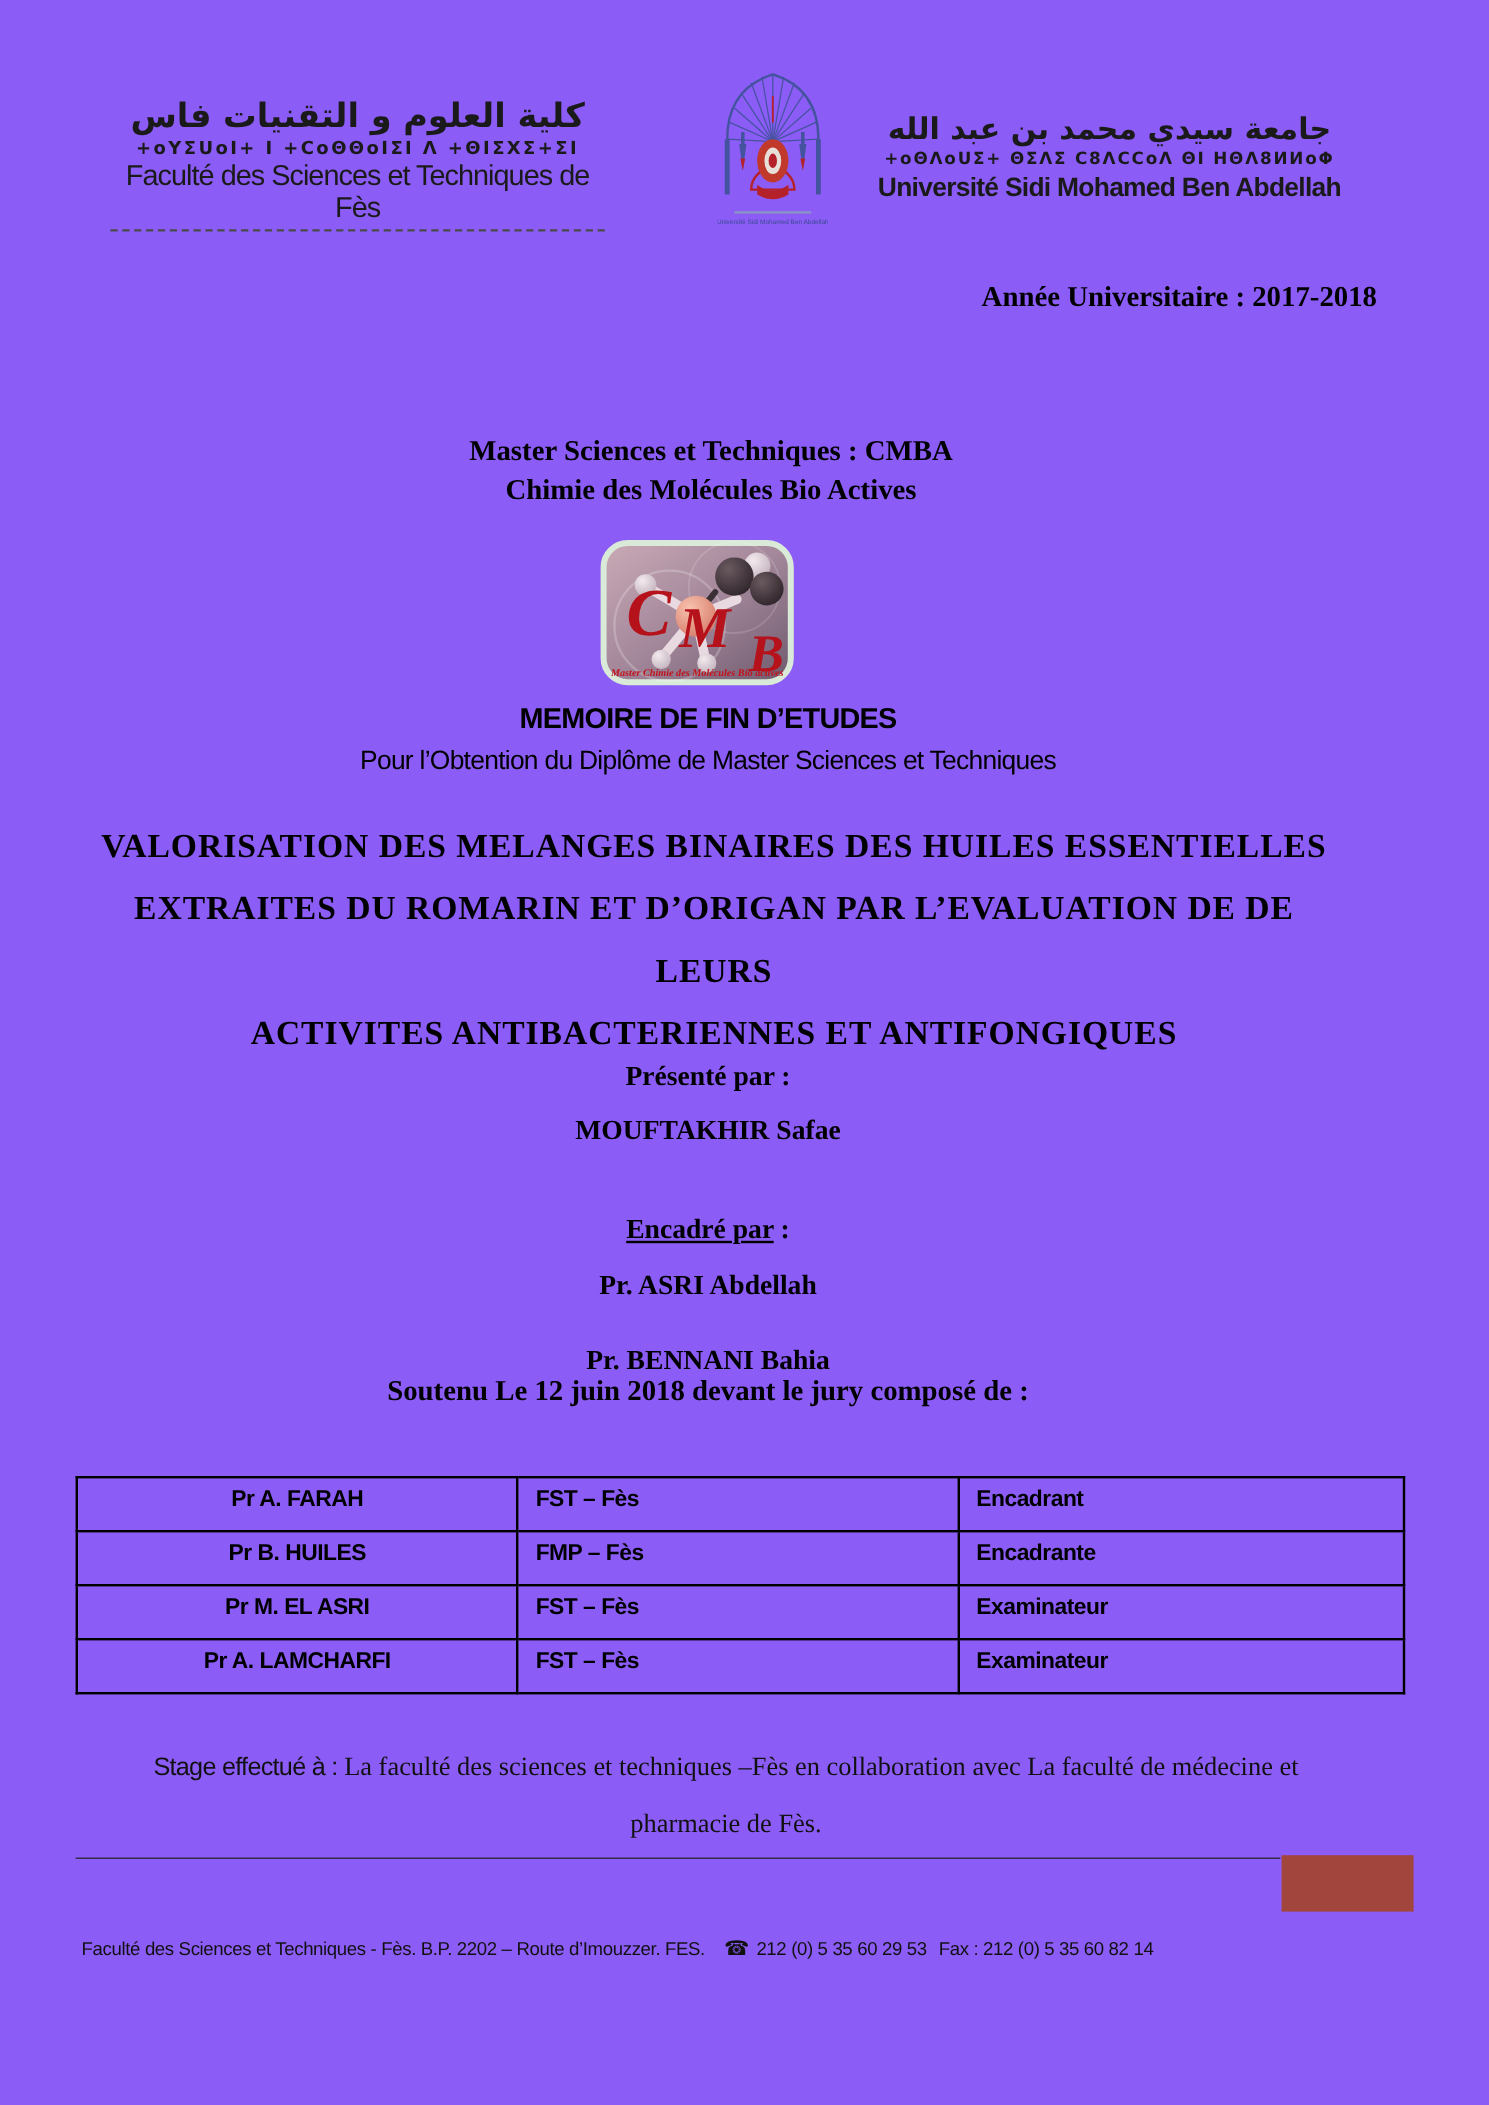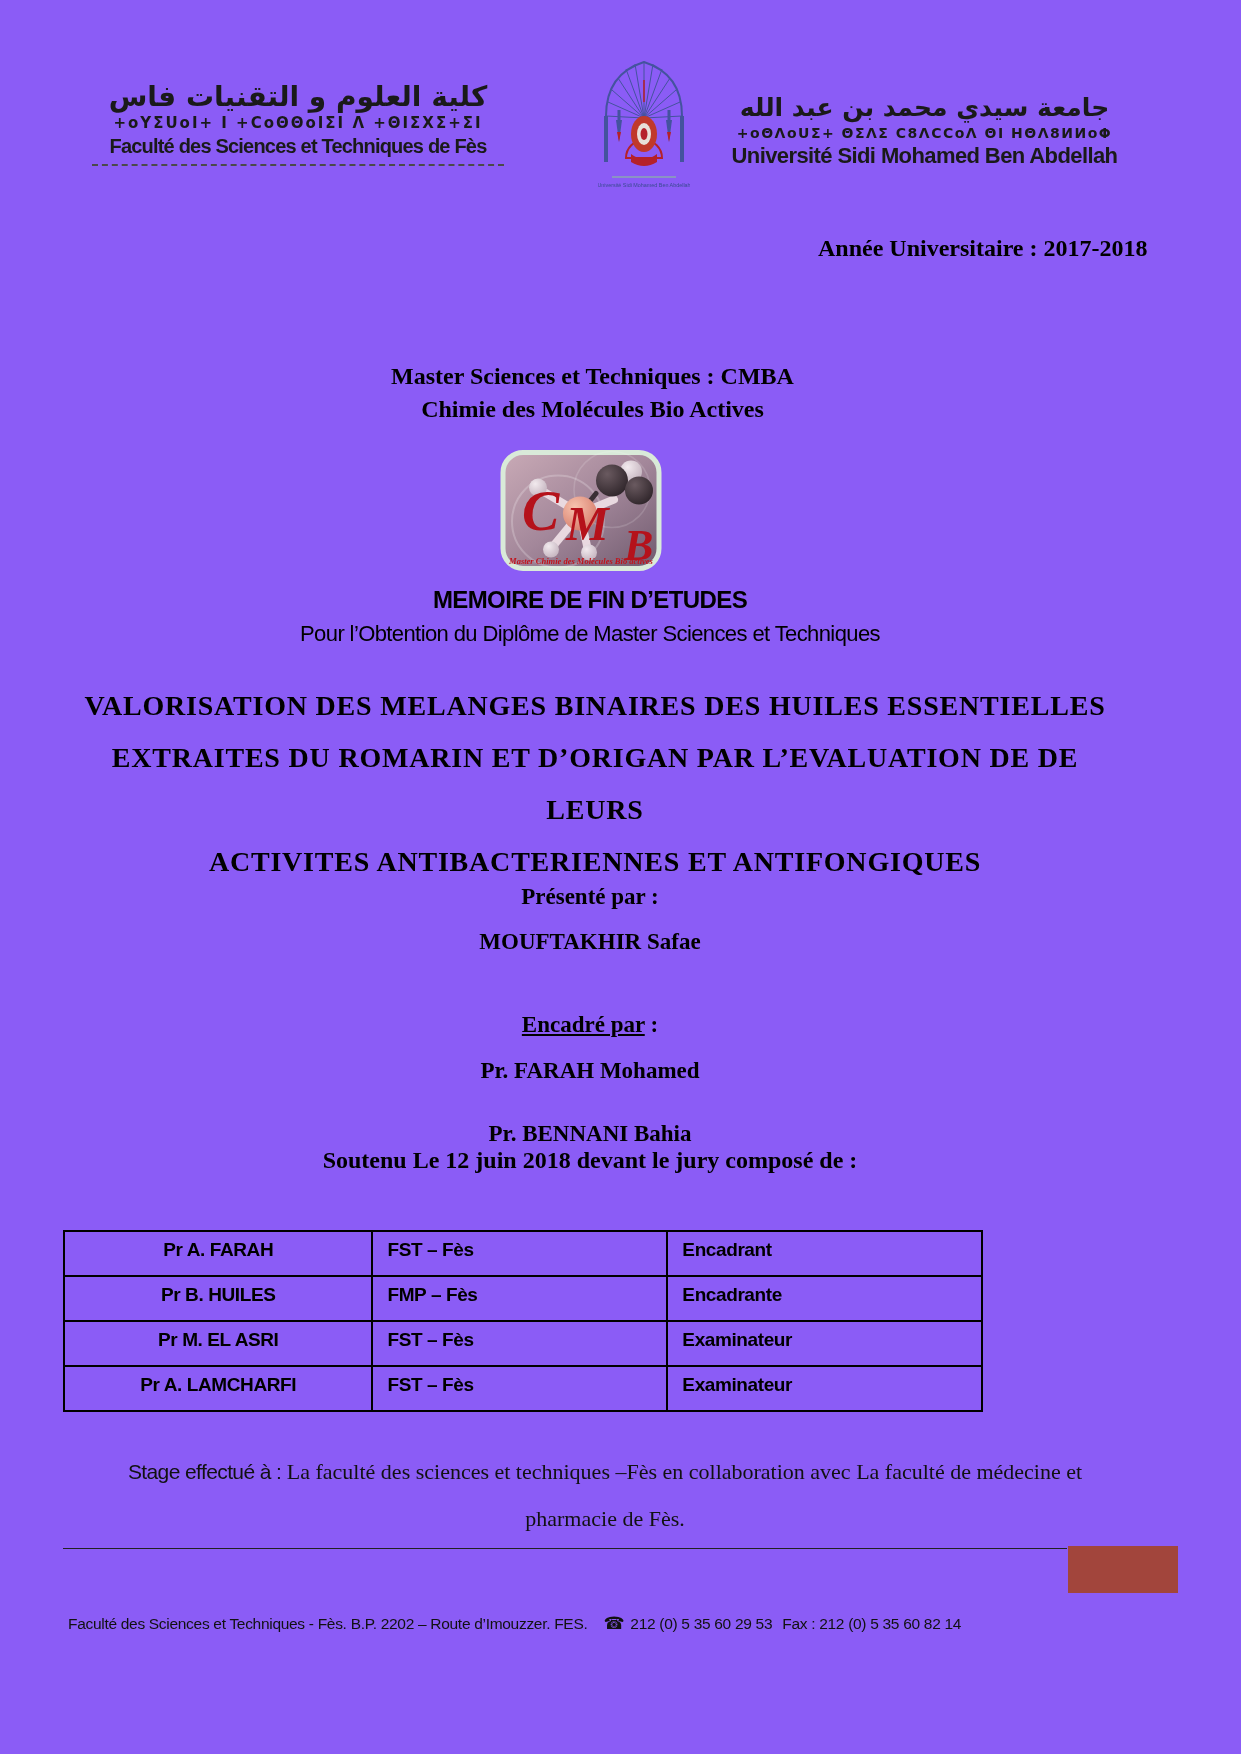--- a/index.html
+++ b/index.html
@@ -7,21 +7,21 @@
         font-family:"Liberation Serif", serif;color:#000;}
   .abs{position:absolute;}
   .serifb{font-family:"Liberation Serif", serif;font-weight:bold;}
   .narrow{font-family:"Liberation Sans", sans-serif;letter-spacing:-0.6px;}
   .center{text-align:center;}
 
   
   .hdr-left{left:92px;top:80px;width:412px;text-align:center;font-family:"DejaVu Sans", sans-serif;color:#1a1a1a;}
   .hdr-left .ar{font-size:28px;font-weight:bold;line-height:34px;}
   .hdr-left .tf{font-size:15px;font-weight:bold;letter-spacing:2px;line-height:19px;font-family:"DejaVu Sans", sans-serif;}
-  .hdr-left .fr{font-size:20px;font-weight:bold;letter-spacing:-0.8px;line-height:27px;font-family:"Liberation Sans", sans-serif;
+  .hdr-left .fr{font-size:24px;font-weight:normal;letter-spacing:-0.8px;line-height:27px;font-family:"Liberation Sans", sans-serif;
                 border-bottom:2px dashed #4a4a4a;padding-bottom:4px;}
   .hdr-right{left:722px;top:92px;width:405px;text-align:center;font-family:"DejaVu Sans", sans-serif;color:#1a1a1a;}
   .hdr-right .ar{font-size:25px;font-weight:bold;line-height:32px;}
   .hdr-right .tf{font-size:14px;font-weight:bold;letter-spacing:1.5px;line-height:19px;}
   .hdr-right .fr{font-size:22px;font-weight:bold;letter-spacing:-0.6px;line-height:26px;font-family:"Liberation Sans", sans-serif;}
   .emblem{left:598px;top:58px;width:92px;height:136px;}
 
   .annee{left:818px;top:235px;font-size:24px;}
 
   .program{left:0;top:360px;width:1185px;font-size:24px;line-height:33px;}
@@ -34,21 +34,21 @@
   .thesis{left:60px;top:680px;width:1070px;font-size:28px;line-height:52px;letter-spacing:0.8px;}
 
   .line-presente{left:0;top:884px;width:1180px;font-size:23px;}
   .line-name{left:0;top:929px;width:1180px;font-size:23px;}
   .line-encadre{left:0;top:1012px;width:1180px;font-size:23px;}
   .line-sup1{left:0;top:1058px;width:1180px;font-size:23px;}
   .line-sup2{left:0;top:1103px;width:1180px;font-size:23px;margin-top:18px;}
   .line-soutenu{left:0;top:1147px;width:1180px;font-size:24px;}
   .u{text-decoration:underline;}
 
-  table.jury{position:absolute;left:63px;top:1230px;width:920px;border-collapse:collapse;
+  table.jury{position:absolute;left:63px;top:1230px;width:1108px;border-collapse:collapse;
              font-family:"Liberation Sans", sans-serif;font-weight:bold;font-size:19px;letter-spacing:-0.4px;}
   table.jury td{border:2px solid #000;height:45px;vertical-align:top;padding-top:7px;box-sizing:border-box;}
   td.c1{width:368px;text-align:center;}
   td.c2{width:368px;text-align:left;padding-left:14px;margin-left:24px;}
   td.c3{width:372px;text-align:left;padding-left:14px;}
 
   .stage{left:60px;top:1448px;width:1090px;text-align:center;font-size:22px;line-height:47px;color:#111;}
   .stage .pfx{font-family:"Liberation Sans", sans-serif;letter-spacing:-0.6px;font-size:21px;}
 
   .footrule{left:63px;top:1548px;width:1004px;border-top:1.6px solid #222;height:0;}
@@ -180,21 +180,21 @@
     <div>EXTRAITES DU ROMARIN ET D’ORIGAN PAR L’EVALUATION DE DE LEURS</div>
     <div>ACTIVITES ANTIBACTERIENNES ET ANTIFONGIQUES</div>
   </div>
 
   <div class="abs line-name center serifb">MOUFTAKHIR Safae</div>
   <div class="abs line-presente center serifb">Présenté par :</div>
 
   <div class="abs line-encadre center serifb">
     <span class="u">Encadré par</span><span> :</span>
   </div>
-  <div class="abs line-sup1 center serifb">Pr. FARAH Mohamed</div>
+  <div class="abs line-sup1 center serifb">Pr. ASRI Abdellah</div>
   <div class="abs line-sup2 center serifb">Pr. BENNANI Bahia</div>
   <div class="abs line-soutenu center serifb">Soutenu Le 12 juin 2018 devant le jury composé de :</div>
 
   <table class="jury">
     <tbody>
       <tr>
         <td class="c1">Pr A. FARAH</td>
         <td class="c2">FST – Fès</td>
         <td class="c3">Encadrant</td>
       </tr>

